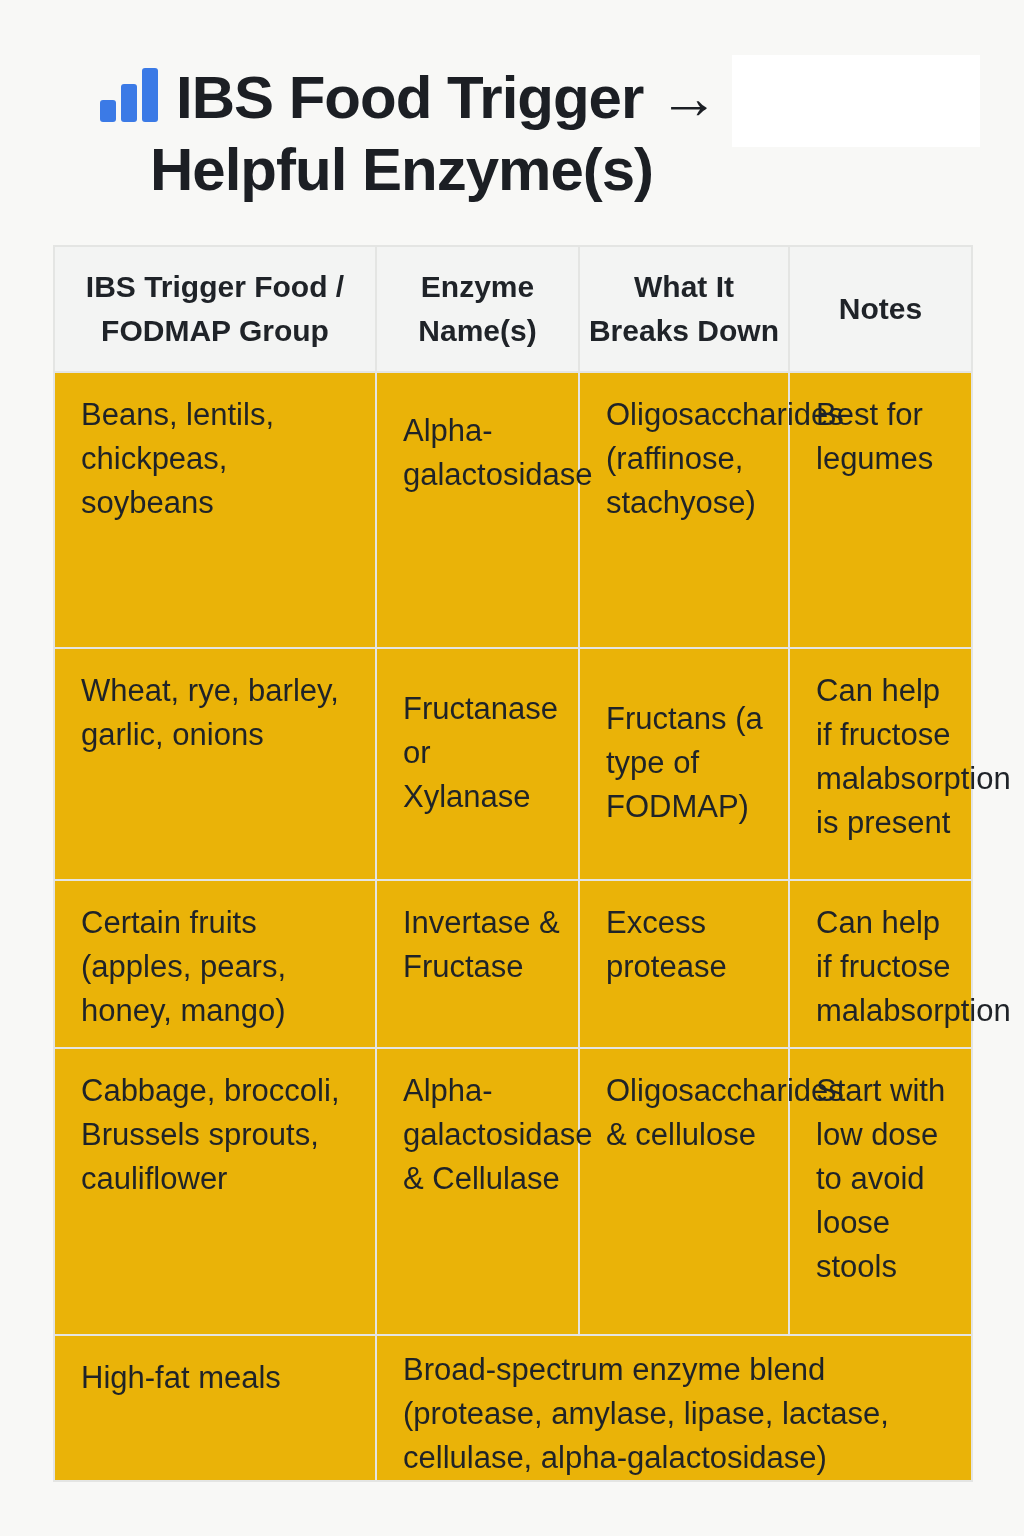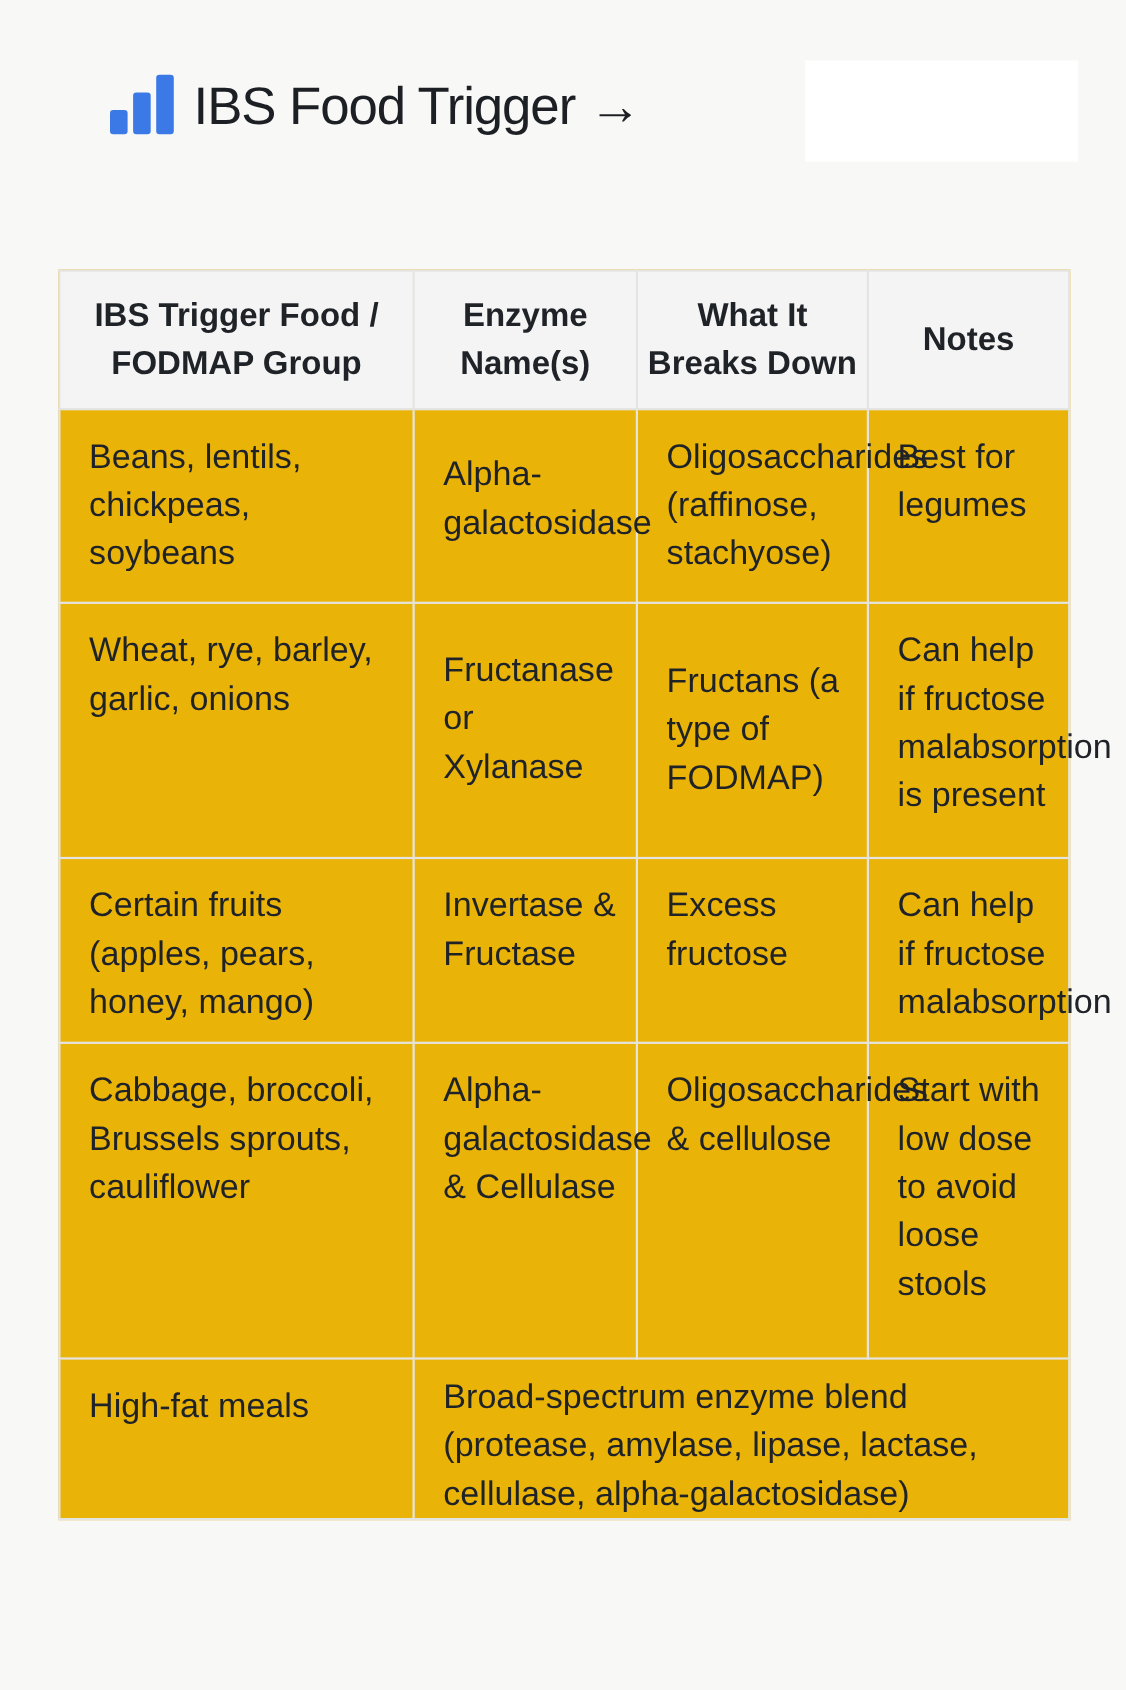--- a/index.html
+++ b/index.html
@@ -1,18 +1,18 @@
 <!DOCTYPE html>
 <html><head>
 <meta charset="utf-8">
 <style>
   html,body{margin:0;padding:0;}
   body{width:1024px;height:1536px;background:#f8f8f6;font-family:"Liberation Sans","DejaVu Sans",sans-serif;color:#1f2328;position:relative;overflow:hidden;}
   .title{position:absolute;left:100px;top:62px;width:900px;}
-  .title-line{font-size:48px;font-weight:400;letter-spacing:-1px;line-height:72px;color:#1c1f24;display:flex;align-items:center;}
+  .title-line{font-size:60px;font-weight:700;letter-spacing:-1px;line-height:72px;color:#1c1f24;display:flex;align-items:center;}
   .title-line2{padding-left:50px;}
   .icon-bars{display:inline-flex;align-items:flex-end;gap:5px;height:56px;margin-right:18px;margin-top:-8px;}
   .icon-bars span{display:block;width:16px;background:#3b7ae6;border-radius:3px;}
   .whitepatch{position:absolute;left:732px;top:55px;width:248px;height:92px;background:#ffffff;}
   table{position:absolute;left:53px;top:245px;width:918px;border-collapse:collapse;table-layout:fixed;background:#eab308;}
   th,td{border:2px solid #e4e5e3;vertical-align:top;font-size:31px;line-height:44px;color:#1f2328;}
   th{background:#f3f4f3;font-weight:700;text-align:center;vertical-align:middle;font-size:30px;height:124px;padding:0 8px;}
   td{padding:20px 12px 0 26px;font-weight:400;}
   .c2,.c3,.c4{}
 </style>
@@ -21,55 +21,56 @@
 
 <div class="title">
   <div class="title-line">
     <span class="icon-bars">
         <span style="height:22px"></span>
         <span style="height:38px"></span>
         <span style="height:54px"></span>
       </span>
     <span>IBS Food Trigger →</span>
   </div>
+  <div class="title-line title-line2">Helpful Enzyme(s)</div>
 </div>
 <div class="whitepatch"></div>
 
 <table>
   <colgroup>
       <col style="width:322px">
       <col style="width:203px">
       <col style="width:210px">
       <col style="width:183px">
     </colgroup>
   <thead>
     <tr>
       <th>IBS Trigger Food / FODMAP Group</th>
       <th>Enzyme Name(s)</th>
       <th>What It Breaks Down</th>
       <th>Notes</th>
     </tr>
   </thead>
   <tbody>
-    <tr style="height:176px">
+    <tr style="height:276px">
       <td>Beans, lentils, chickpeas, soybeans</td>
       <td class="c2" style="padding-top:36px">Alpha-galactosidase</td>
       <td class="c3">Oligosaccharides (raffinose, stachyose)</td>
       <td class="c4">Best for legumes</td>
     </tr>
     <tr style="height:232px">
       <td>Wheat, rye, barley, garlic, onions</td>
       <td class="c2" style="padding-top:38px">Fructanase or Xylanase</td>
       <td class="c3" style="padding-top:48px">Fructans (a type of FODMAP)</td>
       <td class="c4">Can help if fructose malabsorption is present</td>
     </tr>
     <tr style="height:168px">
       <td>Certain fruits (apples, pears, honey, mango)</td>
       <td class="c2">Invertase &amp; Fructase</td>
-      <td class="c3">Excess fructose</td>
+      <td class="c3">Excess protease</td>
       <td class="c4">Can help if fructose malabsorption</td>
     </tr>
     <tr style="height:287px">
       <td>Cabbage, broccoli, Brussels sprouts, cauliflower</td>
       <td class="c2">Alpha-galactosidase &amp; Cellulase</td>
       <td class="c3">Oligosaccharides &amp; cellulose</td>
       <td class="c4">Start with low dose to avoid loose stools</td>
     </tr>
     <tr style="height:116px">
       <td>High-fat meals</td>

